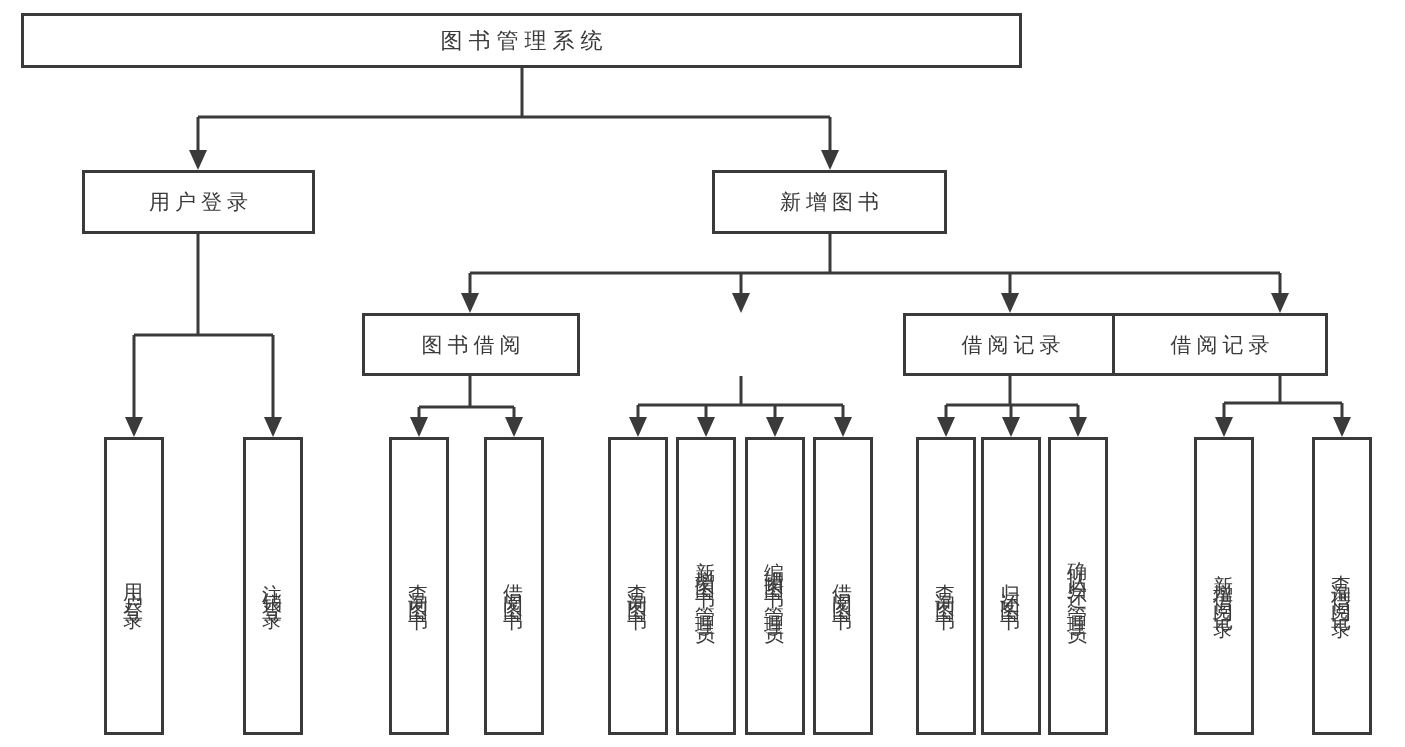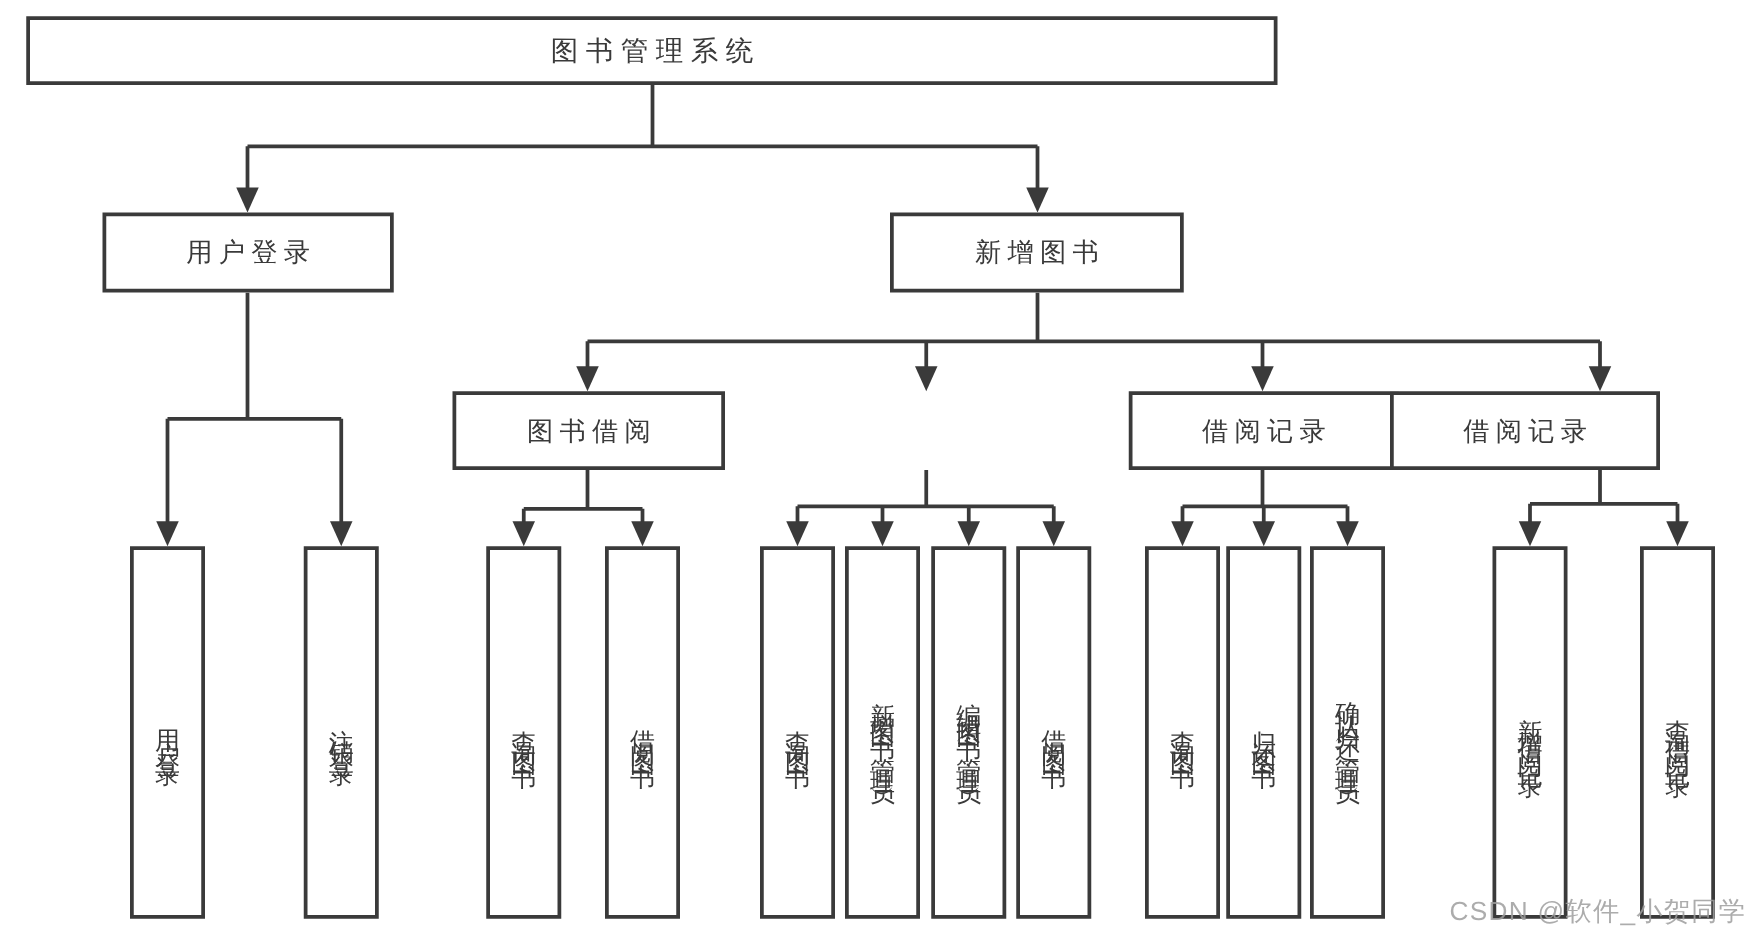--- a/index.html
+++ b/index.html
@@ -167,15 +167,14 @@
     <span>确认归还（管理员）</span>
   </div>
 
   <div class="node v" style="left:1194px; top:437px; width:60px; height:298px;">
     <span>新增借阅记录</span>
   </div>
   <div class="node v" style="left:1312px; top:437px; width:60px; height:298px;">
     <span>查询借阅记录</span>
   </div>
 
-  <div class="watermark">CSDN @软件_小贺同学</div>
 
 </div>
 
 </body></html>

